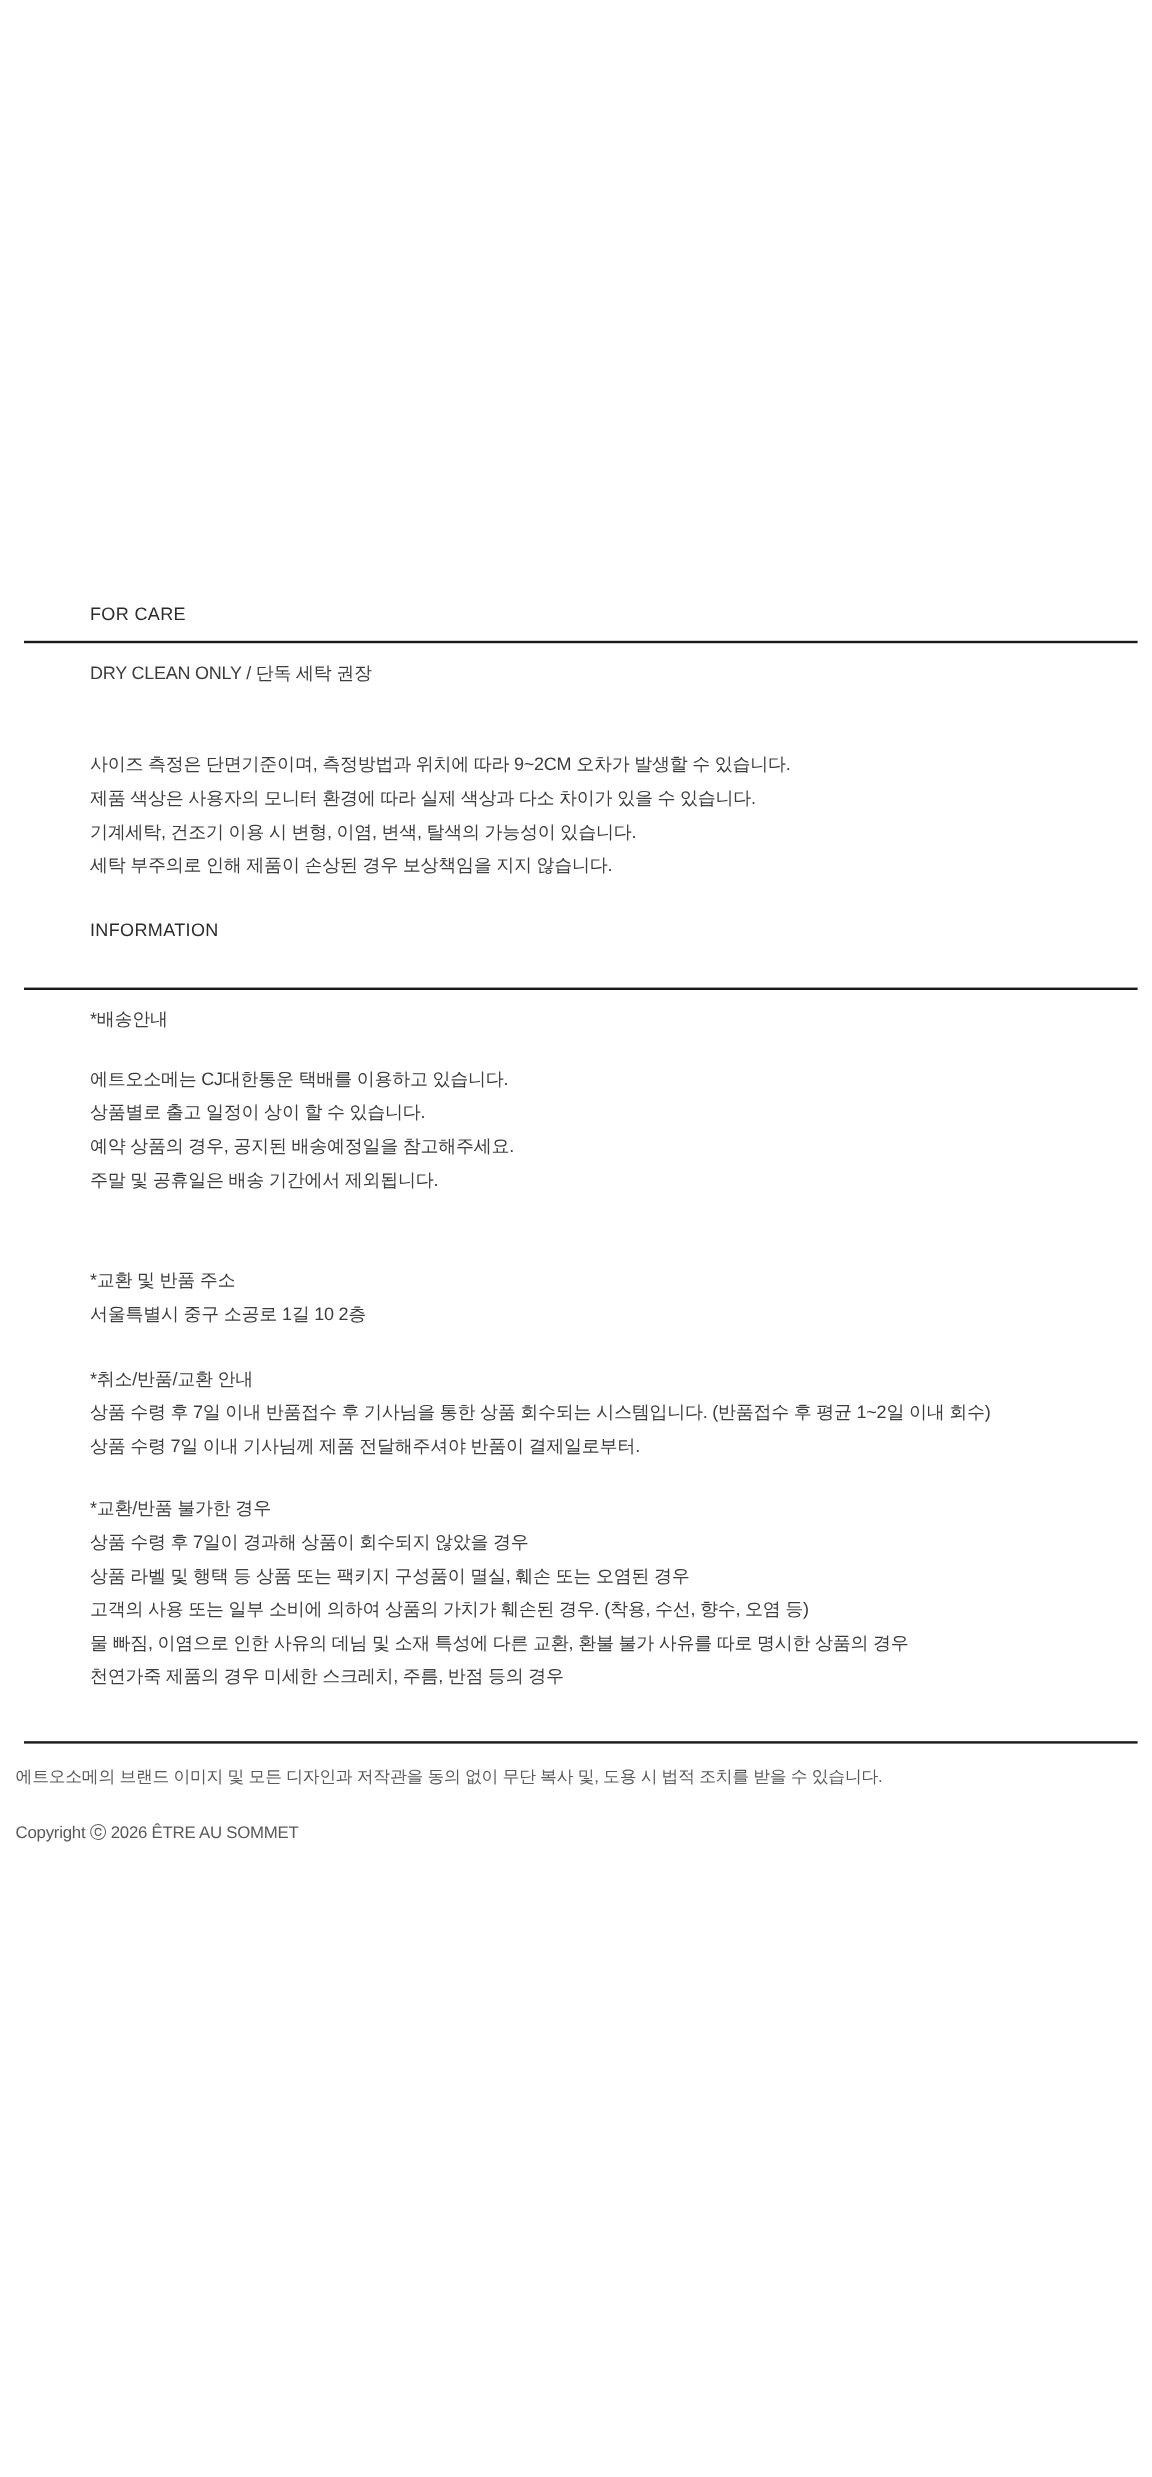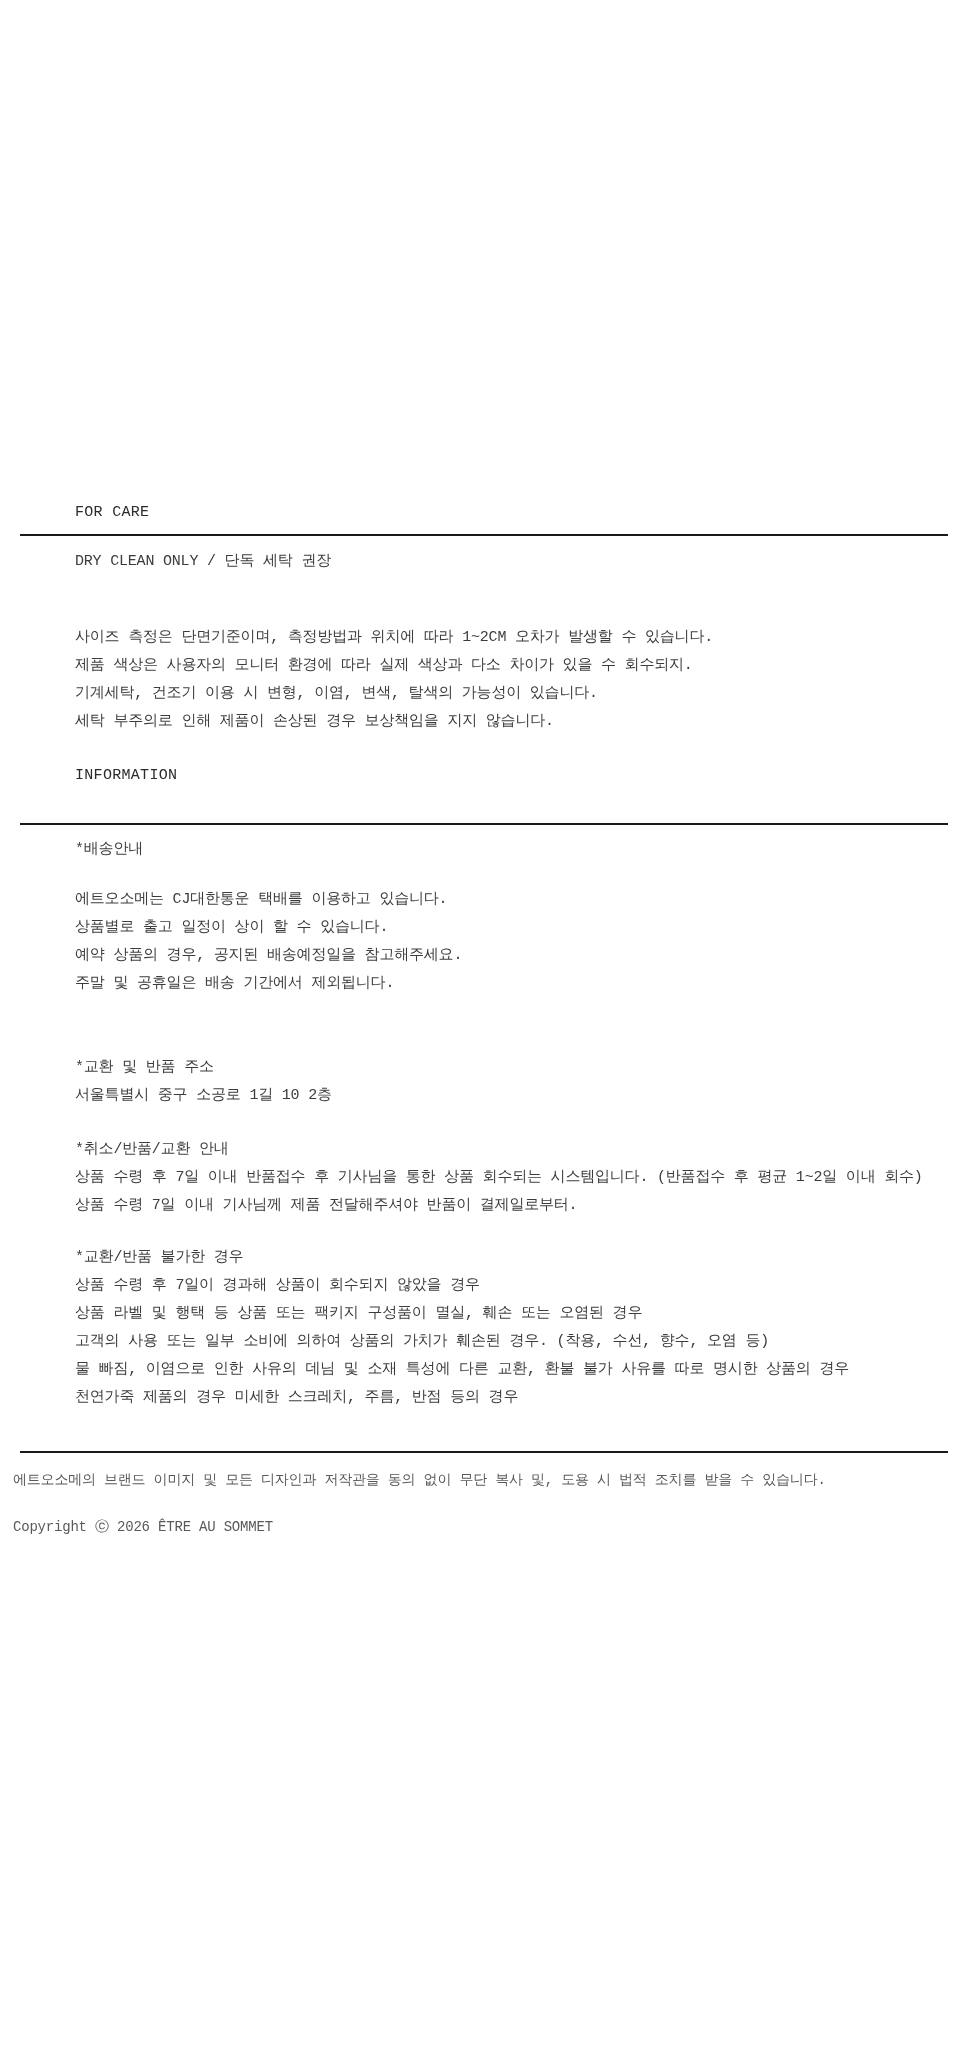--- a/index.html
+++ b/index.html
@@ -6,21 +6,21 @@
     margin: 0;
     padding: 0;
     background: #ffffff;
   }
   .page {
     position: relative;
     width: 960px;
     height: 2064px;
     background: #ffffff;
     overflow: hidden;
-    font-family: Liberation Mono, monospace;
+    font-family: Liberation Sans, sans-serif;
   }
   .txt {
     position: absolute;
     left: 75px;
     font-size: 15px;
     line-height: 28px;
     color: #3c3c3c;
     letter-spacing: -0.2px;
     white-space: nowrap;
   }
@@ -52,22 +52,22 @@
 
 <div class="page">
 
   <div class="txt heading" style="top:499px;">FOR CARE</div>
 
   <div class="rule" style="top:534px;"></div>
 
   <div class="txt" style="top:548px;">DRY CLEAN ONLY / 단독 세탁 권장</div>
 
   <div class="txt" style="top:624px;">
-    <div>사이즈 측정은 단면기준이며, 측정방법과 위치에 따라 1~2CM 오차가 발생할 수 있습니다.</div>
-    <div>제품 색상은 사용자의 모니터 환경에 따라 실제 색상과 다소 차이가 있을 수 회수되지.</div>
+    <div>사이즈 측정은 단면기준이며, 측정방법과 위치에 따라 9~2CM 오차가 발생할 수 있습니다.</div>
+    <div>제품 색상은 사용자의 모니터 환경에 따라 실제 색상과 다소 차이가 있을 수 있습니다.</div>
     <div>기계세탁, 건조기 이용 시 변형, 이염, 변색, 탈색의 가능성이 있습니다.</div>
     <div>세탁 부주의로 인해 제품이 손상된 경우 보상책임을 지지 않습니다.</div>
   </div>
 
   <div class="txt heading" style="top:762px;">INFORMATION</div>
 
   <div class="rule" style="top:823px;"></div>
 
   <div class="txt" style="top:836px;">*배송안내</div>
 

